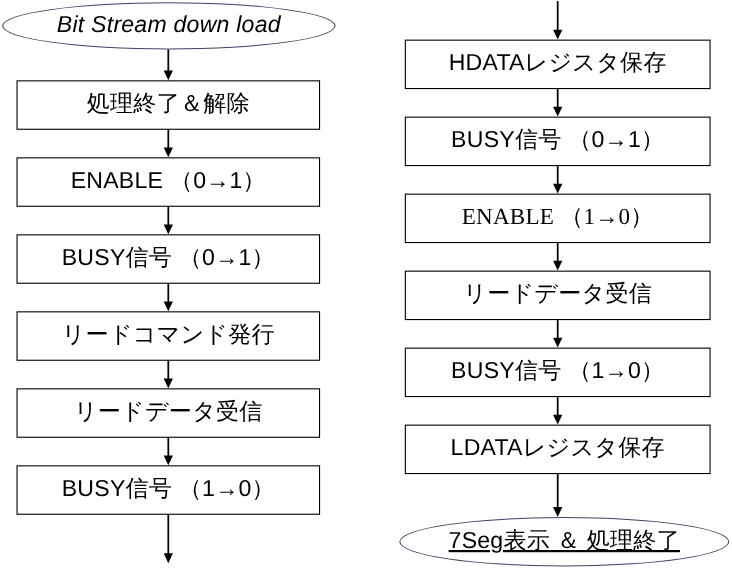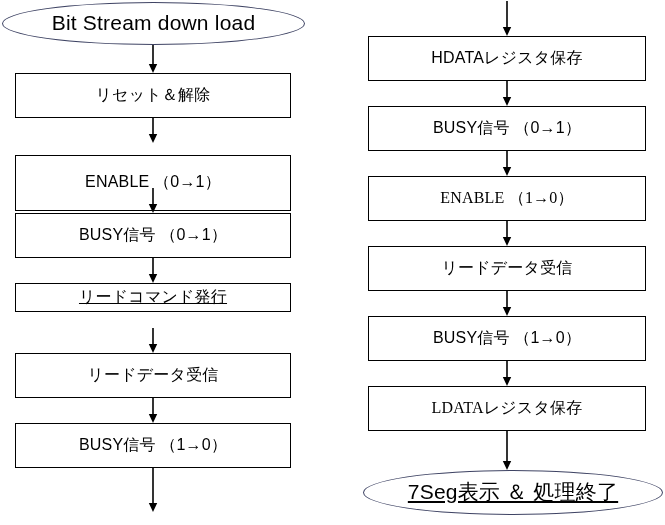--- a/index.html
+++ b/index.html
@@ -26,21 +26,21 @@
     box-sizing: border-box;
     display: flex;
     align-items: center;
     justify-content: center;
     background: #ffffff;
     text-align: center;
     white-space: nowrap;
   }
   .process {
     border: 1.6px solid #000000;
-    font-size: 16px;
+    font-size: 21px;
     letter-spacing: 0.2px;
   }
   .terminal {
     border: 1.6px solid #3f4464;
     border-radius: 50%;
     font-size: 21px;
     letter-spacing: 0.2px;
   }
   .node-label {
     display: block;
@@ -54,33 +54,33 @@
   .connector svg {
     display: block;
     overflow: visible;
   }
 </style>
 </head>
 <body>
 
 <div id="canvas">
   <div id="nodes-layer">
-      <div class="node terminal" style="left: 2px; top: 2px; width: 303px; height: 43px;">
+      <div class="node terminal" style="left: 2px; top: 2px; width: 303px; height: 43px; font-style: italic;">
         <span class="node-label">Bit Stream down load</span>
       </div>
       <div class="node process" style="left: 15px; top: 73px; width: 276px; height: 45px;">
-        <span class="node-label">リセット＆解除</span>
+        <span class="node-label">処理終了＆解除</span>
       </div>
-      <div class="node process" style="left: 15px; top: 143px; width: 276px; height: 56px; margin-top: 12px;">
+      <div class="node process" style="left: 15px; top: 143px; width: 276px; height: 45px;">
         <span class="node-label">ENABLE （0→1）</span>
       </div>
       <div class="node process" style="left: 15px; top: 213px; width: 276px; height: 45px;">
         <span class="node-label">BUSY信号 （0→1）</span>
       </div>
-      <div class="node process" style="left: 15px; top: 283px; width: 276px; height: 29px; text-decoration: underline;">
+      <div class="node process" style="left: 15px; top: 283px; width: 276px; height: 45px;">
         <span class="node-label">リードコマンド発行</span>
       </div>
       <div class="node process" style="left: 15px; top: 353px; width: 276px; height: 45px;">
         <span class="node-label">リードデータ受信</span>
       </div>
       <div class="node process" style="left: 15px; top: 423px; width: 276px; height: 45px;">
         <span class="node-label">BUSY信号 （1→0）</span>
       </div>
       <div class="node process" style="left: 368px; top: 36px; width: 278px; height: 45px;">
         <span class="node-label">HDATAレジスタ保存</span>
@@ -90,21 +90,21 @@
       </div>
       <div class="node process" style="left: 368px; top: 176px; width: 278px; height: 45px; font-family: Liberation Serif, serif;">
         <span class="node-label">ENABLE （1→0）</span>
       </div>
       <div class="node process" style="left: 368px; top: 246px; width: 278px; height: 45px;">
         <span class="node-label">リードデータ受信</span>
       </div>
       <div class="node process" style="left: 368px; top: 316px; width: 278px; height: 45px;">
         <span class="node-label">BUSY信号 （1→0）</span>
       </div>
-      <div class="node process" style="left: 368px; top: 386px; width: 278px; height: 45px; font-family: Liberation Serif, serif;">
+      <div class="node process" style="left: 368px; top: 386px; width: 278px; height: 45px;">
         <span class="node-label">LDATAレジスタ保存</span>
       </div>
       <div class="node terminal" style="left: 363px; top: 470px; width: 300px; height: 45px; text-decoration: underline;">
         <span class="node-label">7Seg表示 ＆ 処理終了</span>
       </div>
     </div>
   <div id="connectors-layer" class="connector">
       <svg width="665" height="525" viewBox="0 0 665 525" style="position: absolute; left: 0px; top: 0px;">
         <g>
           <line x1="153" y1="45" x2="153" y2="65.5" stroke="#000000" stroke-width="1.6"></line>

